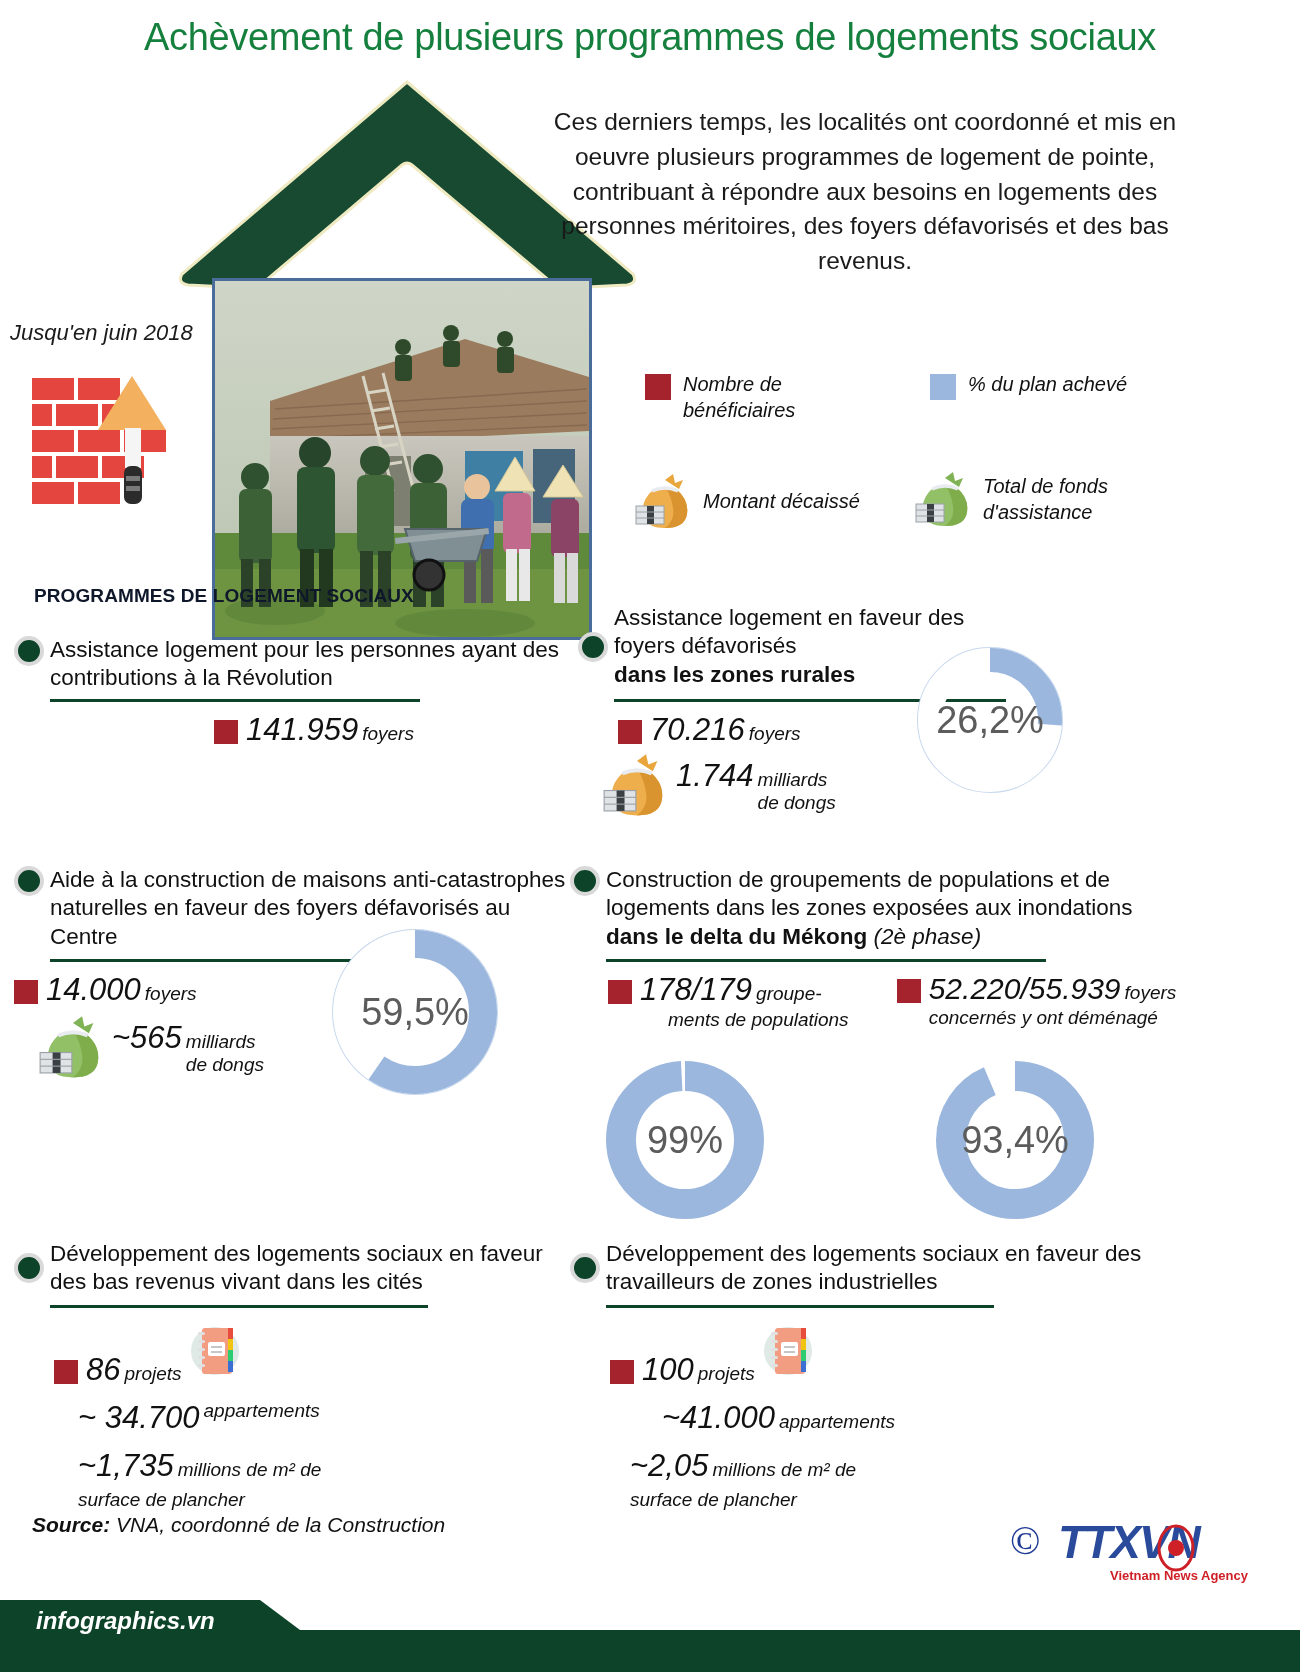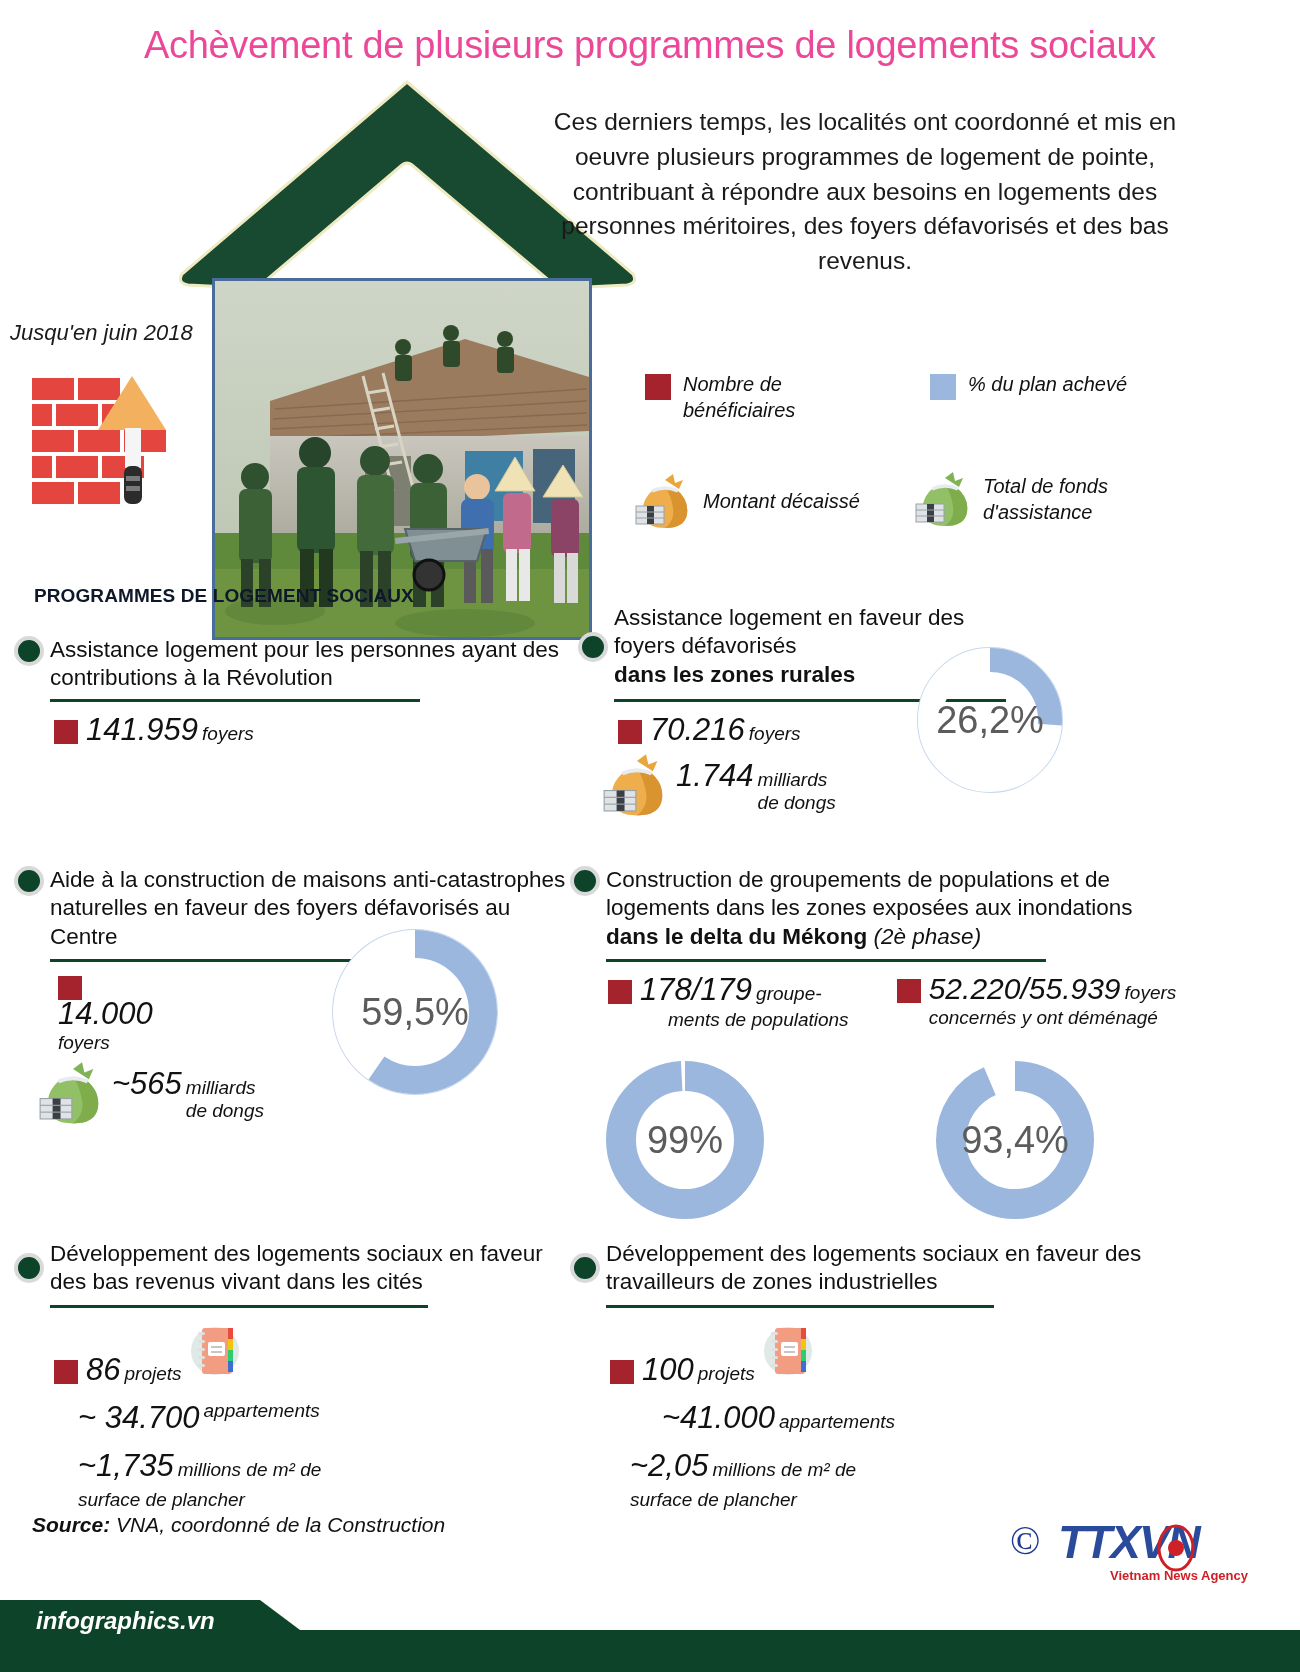--- a/index.html
+++ b/index.html
@@ -7,23 +7,23 @@
     width: 1300px; height: 1672px;
     background: #ffffff;
     font-family: "Liberation Sans", sans-serif;
     position: relative;
     overflow: hidden;
   }
   .page { position: relative; width: 1300px; height: 1672px; }
 
   
   .title {
-    position: absolute; left: 0; top: 24px; width: 1300px;
+    position: absolute; left: 0; top: 16px; width: 1300px;
     text-align: center;
-    font-size: 38px; font-weight: 400; color: #ec4899;
+    font-size: 38px; font-weight: 400; color: #15803d;
     letter-spacing: -0.3px;
   }
 
   
   .house-wrap { position: absolute; left: 175px; top: 78px; width: 465px; height: 490px; }
   .roof { position: absolute; left: 0; top: 0; width: 465px; height: 215px; }
   .photo {
     position: absolute; left: 37px; top: 200px;
     width: 380px; height: 362px;
     border: 3px solid #4a6c9b;
@@ -294,21 +294,21 @@
   </div>
 
   <div class="section-title">PROGRAMMES DE LOGEMENT SOCIAUX</div>
 
   <div class="prog" style="left:14px; top:636px; width:560px;">
     <div class="prog-head">
       <div class="bullet"></div>
       <div class="prog-label" style="width:515px;">Assistance logement pour les personnes ayant des contributions à la Révolution</div>
     </div>
     <div class="rule" style="width:370px; margin-left:36px;"></div>
-    <div class="stat-row" style="margin-left:40px;">
+    <div class="stat-row" style="margin-left:40px;justify-content:center;">
       <div class="sq"></div>
       <span class="num">141.959</span>
       <span class="unit">foyers</span>
     </div>
   </div>
 
   <div class="prog" style="left:578px; top:604px; width:440px;">
     <div class="prog-head">
       <div class="bullet bullet-mid"></div>
       <div style="width:395px;">
@@ -353,21 +353,21 @@
     </svg>
     <div class="donut-label">26,2%</div>
   </div>
 
   <div class="prog" style="left:14px; top:866px; width:575px;">
     <div class="prog-head">
       <div class="bullet"></div>
       <div class="prog-label" style="width:530px;">Aide à la construction de maisons anti-catastrophes naturelles en faveur des foyers défavorisés au Centre</div>
     </div>
     <div class="rule" style="width:320px; margin-left:36px; margin-top:8px;"></div>
-    <div class="stat-row" style="margin-left:40px;flex-direction:column;">
+    <div class="stat-row" style="">
       <div class="sq"></div>
       <span class="num">14.000</span>
       <span class="unit">foyers</span>
     </div>
     <div class="money-row" style="margin-left:22px; margin-top:6px;">
       <svg class="bag-ic" viewBox="0 0 60 60">
         <path d="M30 8 L38 2 L40 11 L48 8 L44 17 Z" fill="#7fb355"></path>
         <path d="M18 18 q12 -5 24 0 q12 10 10 24 q-2 14 -22 14 q-20 0 -22 -14 q-2 -14 10 -24z" fill="#92c067"></path>
         <path d="M32 18 q10 -2 10 0 q12 10 10 24 q-2 14 -22 14 q10 -8 8 -20 q-2 -12 -6 -18z" fill="#7fad4c"></path>
         <path d="M17 19 q13 -6 26 0" stroke="#e8ebf0" stroke-width="3.5" fill="none"></path>

